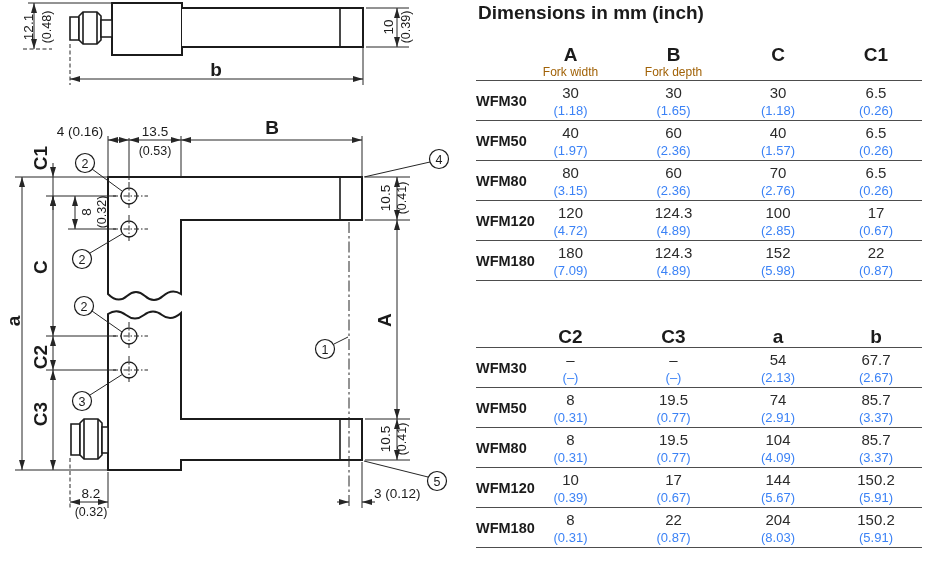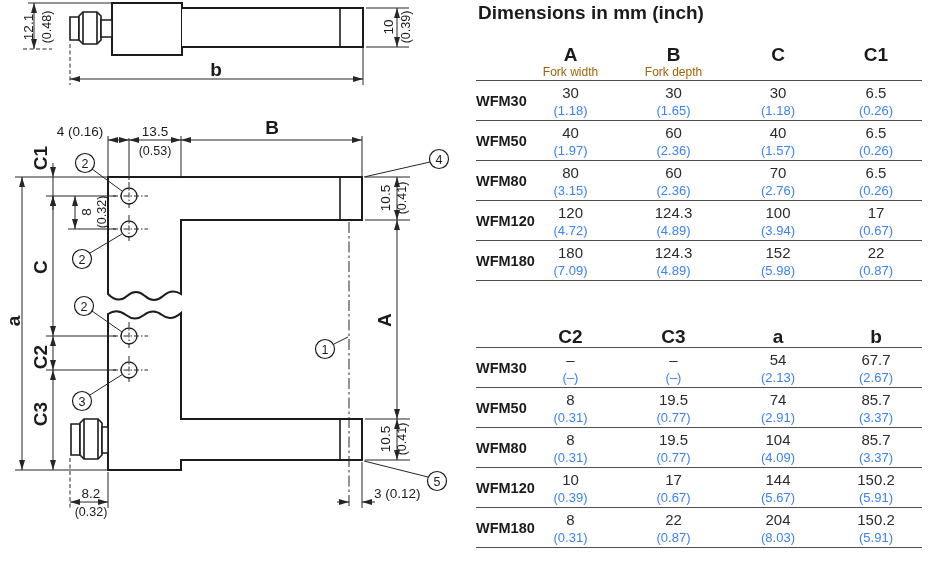--- a/index.html
+++ b/index.html
@@ -294,21 +294,21 @@
         <td>
             <div class="mm">120</div>
             <div class="in">(4.72)</div>
           </td>
         <td>
             <div class="mm">124.3</div>
             <div class="in">(4.89)</div>
           </td>
         <td>
             <div class="mm">100</div>
-            <div class="in">(3.94)</div>
+            <div class="in">(2.85)</div>
           </td>
         <td>
             <div class="mm">17</div>
             <div class="in">(0.67)</div>
           </td>
       </tr>
       <tr>
         <th>WFM180</th>
         <td>
             <div class="mm">180</div>

